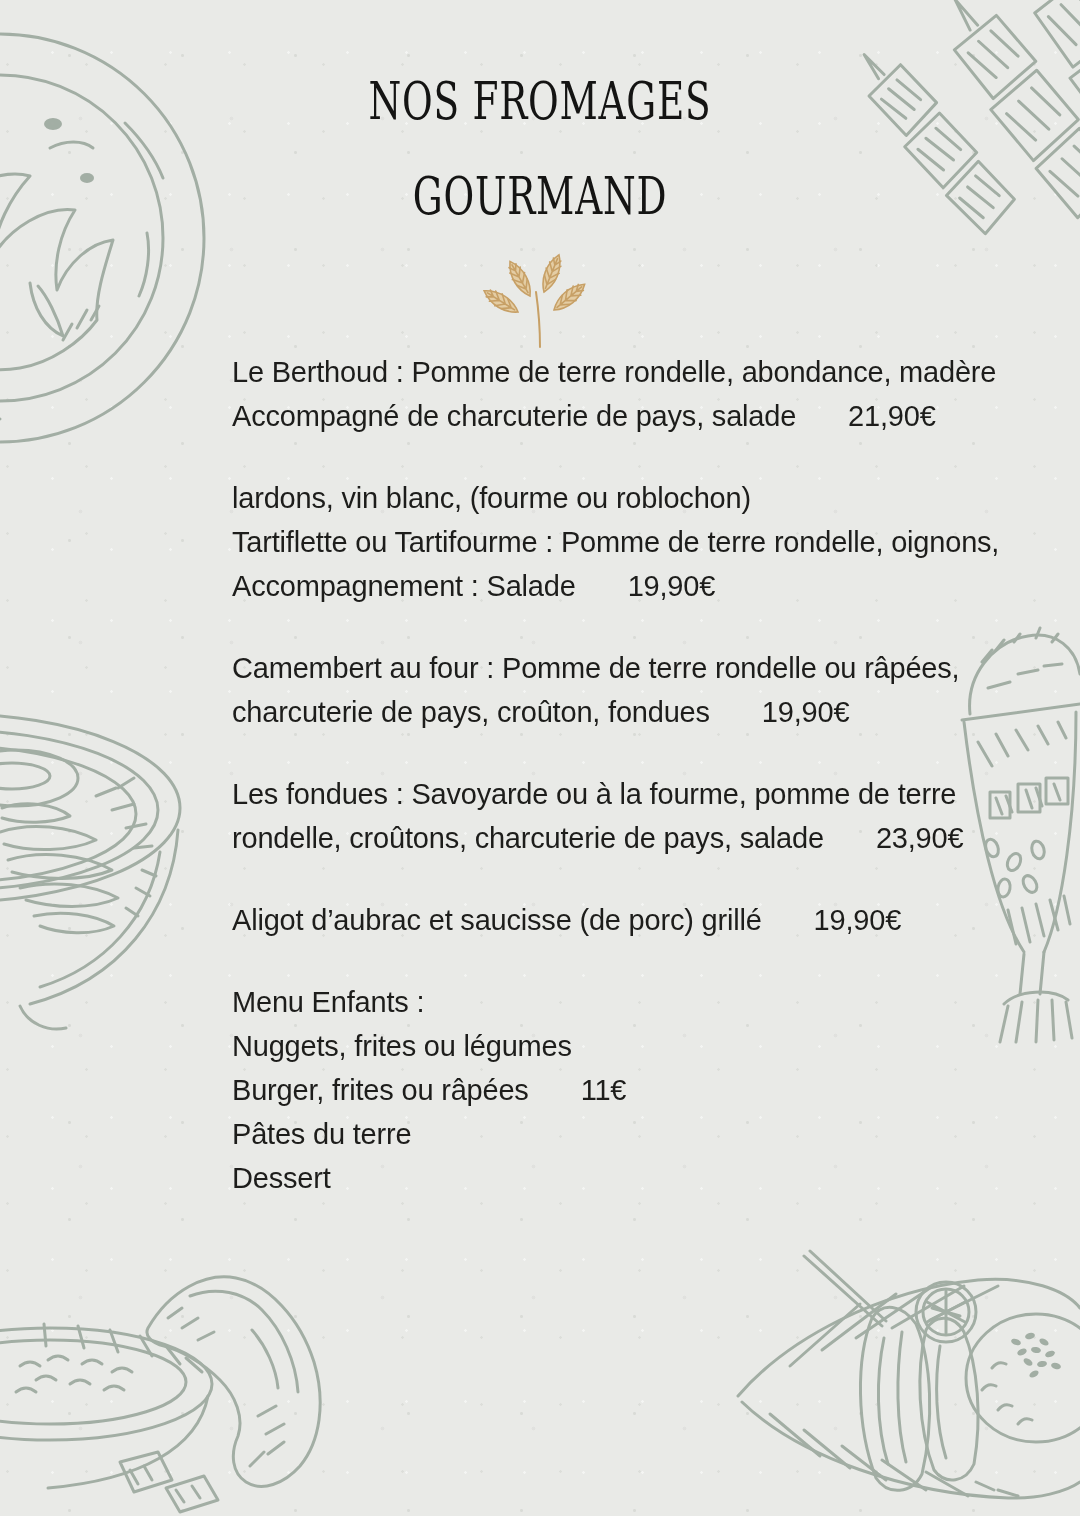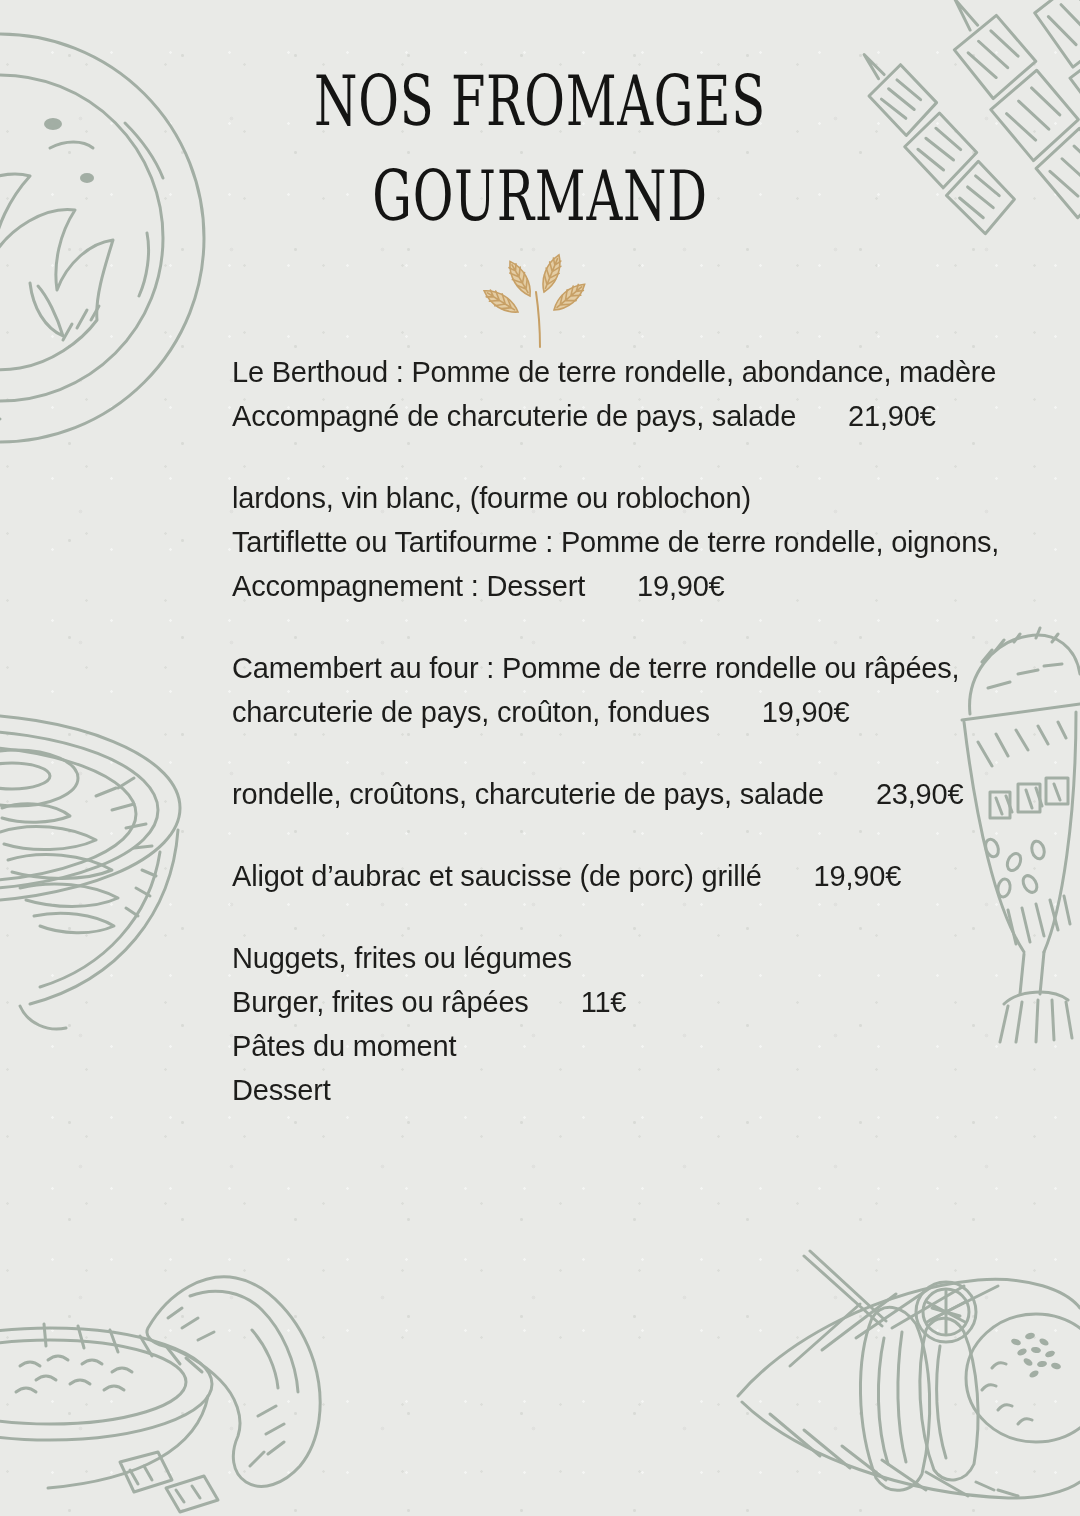--- a/index.html
+++ b/index.html
@@ -16,21 +16,21 @@
       radial-gradient(circle, rgba(255,255,255,.5) 1px, transparent 1.6px) 23px 17px / 59px 71px,
       var(--paper,#e9eae7);
     font-family:"Liberation Sans",sans-serif;
   }
   .deco{position:absolute;pointer-events:none;}
   .deco svg{display:block;overflow:visible;}
   .title{
     position:absolute;top:54px;left:0;right:0;
     text-align:center;
     font-family:"DejaVu Serif","Liberation Serif",serif;
-    font-size:69px;line-height:95px;
+    font-size:52px;line-height:95px;
     font-weight:400;color:#141413;
     letter-spacing:1px;
   }
   .title .tline{display:block;transform:scaleX(.72);transform-origin:50% 50%;white-space:nowrap;}
   .wheat{position:absolute;top:250px;left:50%;transform:translateX(-50%);}
   .menu{
     position:absolute;left:232px;top:350px;width:780px;
     font-size:29px;line-height:44px;letter-spacing:-0.2px;color:#1d1d1b;
   }
   .menu-item{margin-bottom:38px;}
@@ -118,36 +118,38 @@
   </div>
 
   <div class="menu">
       <div class="menu-item">
         <div class="menu-line"><span class="line-text">Le Berthoud : Pomme de terre rondelle, abondance, madère</span></div>
         <div class="menu-line"><span class="line-text">Accompagné de charcuterie de pays, salade</span><span class="line-price">21,90€</span></div>
       </div>
       <div class="menu-item">
         <div class="menu-line"><span class="line-text">lardons, vin blanc, (fourme ou roblochon)</span></div>
         <div class="menu-line"><span class="line-text">Tartiflette ou Tartifourme : Pomme de terre rondelle, oignons,</span></div>
-        <div class="menu-line"><span class="line-text">Accompagnement : Dessert</span><span class="line-price">19,90€</span></div>
+        <div class="menu-line"><span class="line-text">Accompagnement : Salade</span><span class="line-price">19,90€</span></div>
       </div>
       <div class="menu-item">
         <div class="menu-line"><span class="line-text">Camembert au four : Pomme de terre rondelle ou râpées,</span></div>
         <div class="menu-line"><span class="line-text">charcuterie de pays, croûton, fondues</span><span class="line-price">19,90€</span></div>
       </div>
       <div class="menu-item">
+        <div class="menu-line"><span class="line-text">Les fondues : Savoyarde ou à la fourme, pomme de terre</span></div>
         <div class="menu-line"><span class="line-text">rondelle, croûtons, charcuterie de pays, salade</span><span class="line-price">23,90€</span></div>
       </div>
       <div class="menu-item">
         <div class="menu-line"><span class="line-text">Aligot d’aubrac et saucisse (de porc) grillé</span><span class="line-price">19,90€</span></div>
       </div>
       <div class="menu-item">
+        <div class="menu-line"><span class="line-text">Menu Enfants :</span></div>
         <div class="menu-line"><span class="line-text">Nuggets, frites ou légumes</span></div>
         <div class="menu-line"><span class="line-text">Burger, frites ou râpées</span><span class="line-price">11€</span></div>
-        <div class="menu-line"><span class="line-text">Pâtes du moment</span></div>
+        <div class="menu-line"><span class="line-text">Pâtes du terre</span></div>
         <div class="menu-line"><span class="line-text">Dessert</span></div>
       </div>
     </div>
 
   <div class="deco" style="left:0;top:712px;">
     <svg width="190" height="335" viewBox="0 0 190 335" fill="none" stroke="#9da99f" stroke-width="3" stroke-linecap="round" stroke-linejoin="round" opacity=".92">
       <ellipse cx="-48" cy="96" rx="228" ry="94"></ellipse>
       <ellipse cx="-48" cy="98" rx="206" ry="80"></ellipse>
       <ellipse cx="-48" cy="102" rx="184" ry="68"></ellipse>
       <path d="M178,118 C172,200 120,268 30,292"></path>

